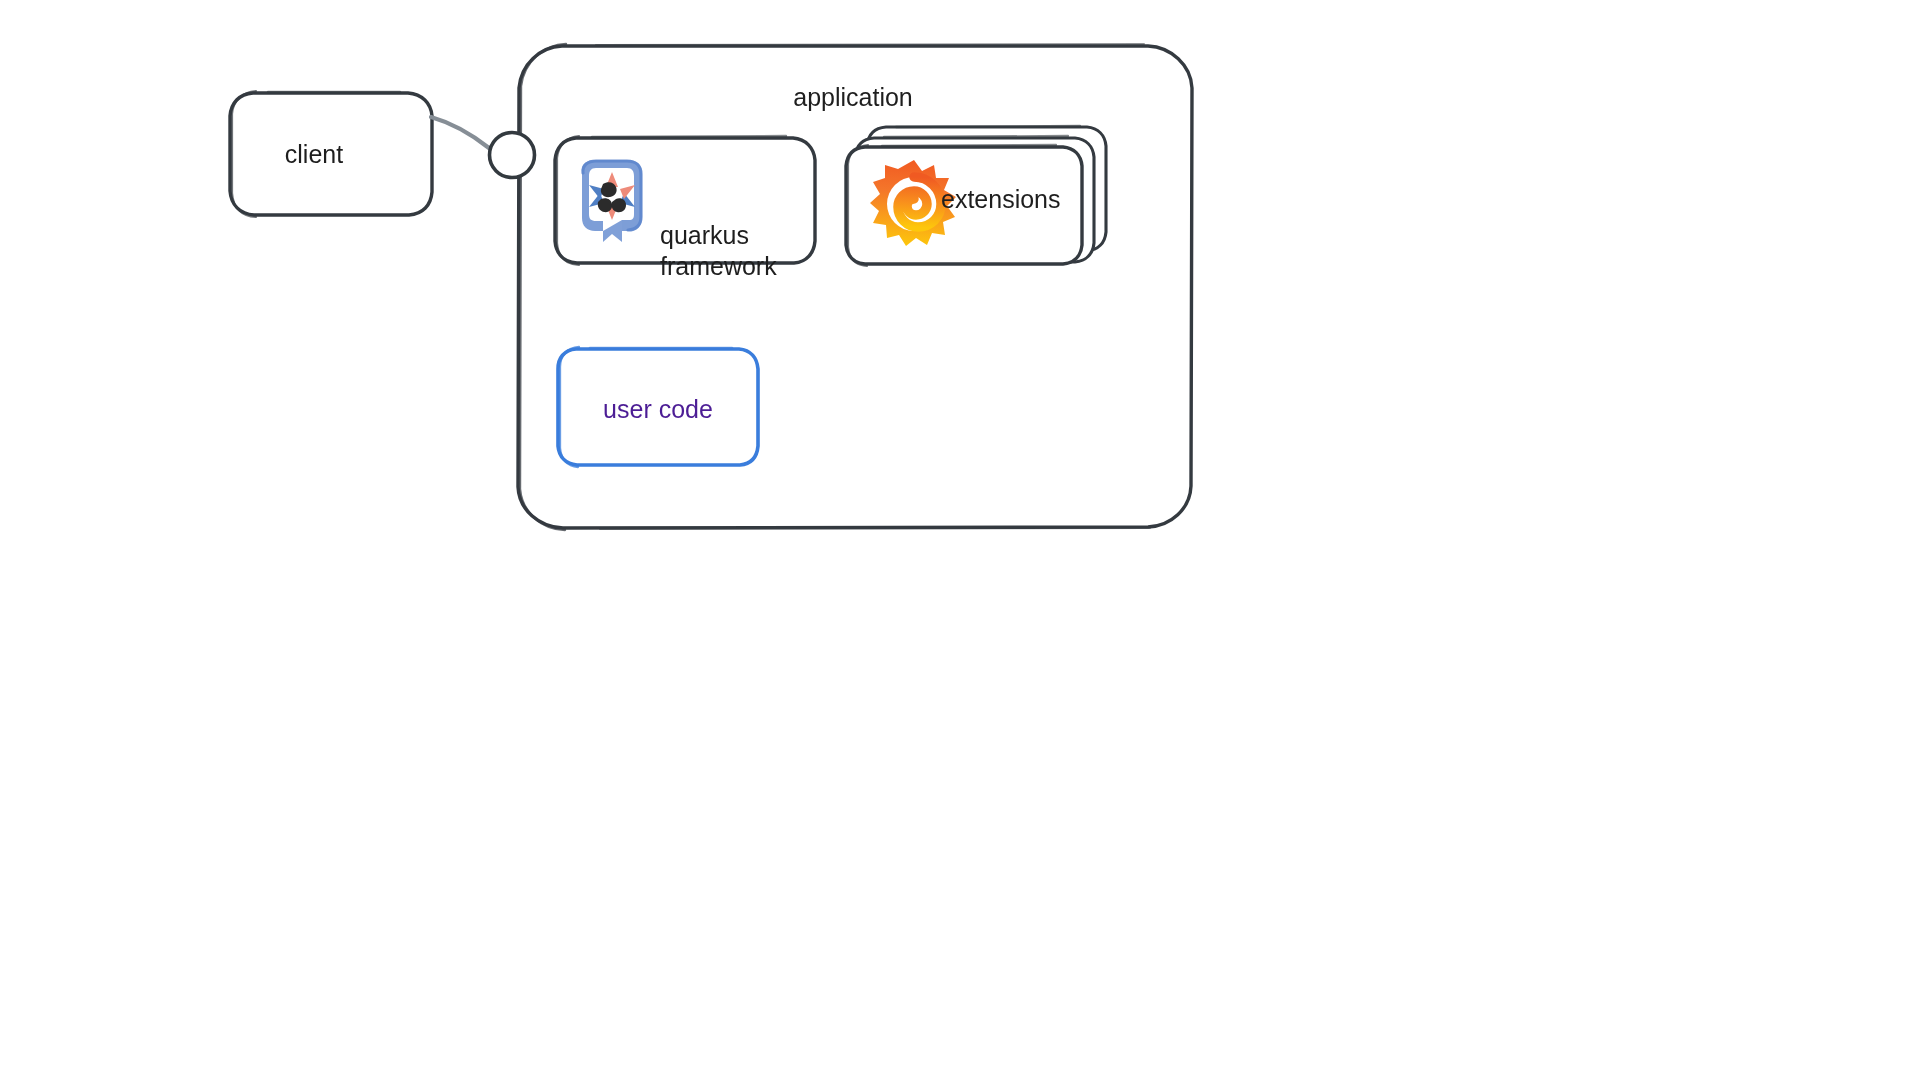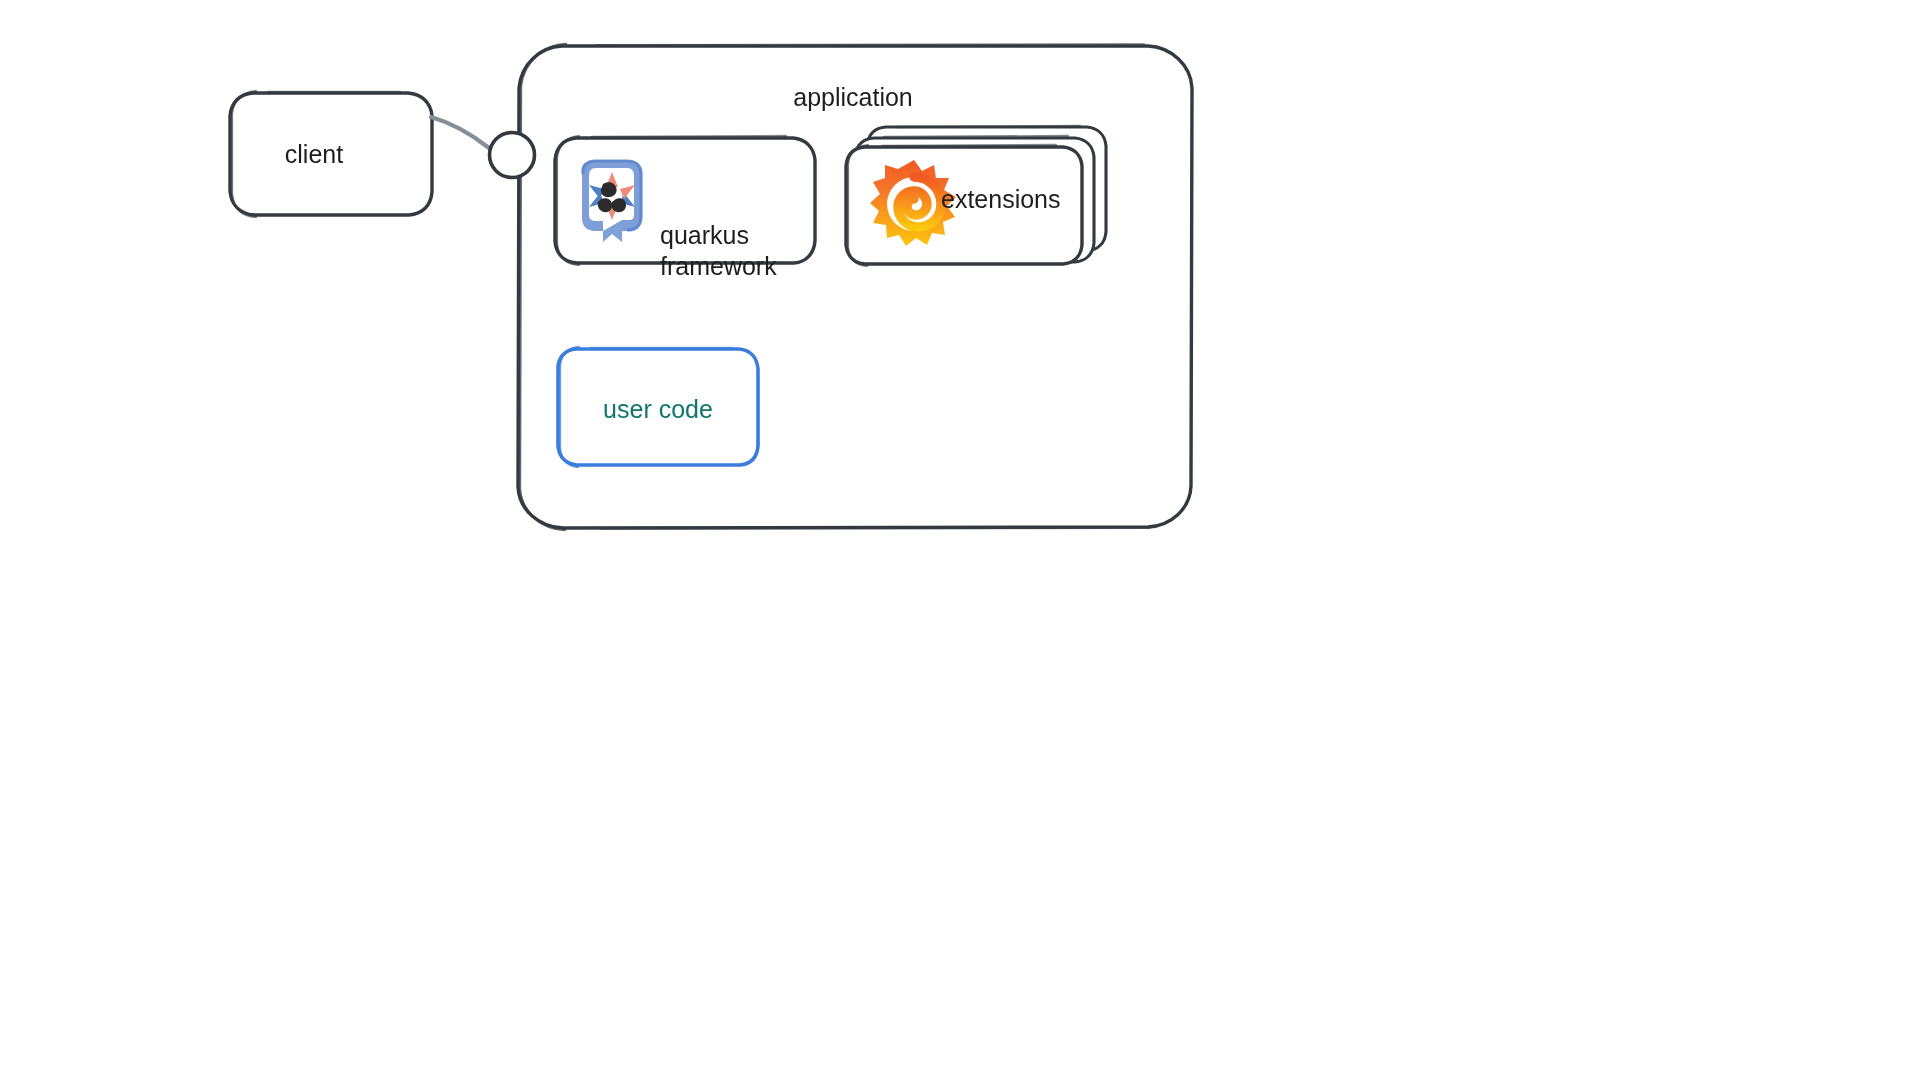--- a/index.html
+++ b/index.html
@@ -18,21 +18,21 @@
     color:#1e1e1e;
     white-space:pre;
     line-height:1.22;
     pointer-events:none;
     -webkit-font-smoothing:antialiased;
   }
   #client-label{left:230px;top:139px;width:168px;text-align:center;font-size:25px;}
   #application-label{left:706px;top:82px;width:294px;text-align:center;font-size:25px;}
   #quarkus-label{left:660px;top:172px;width:160px;text-align:left;font-size:25px;margin-top:48px;}
   #extensions-label{left:941px;top:184px;width:200px;text-align:left;font-size:25px;}
-  #usercode-label{left:558px;top:394px;width:200px;text-align:center;font-size:25px;color:#0f766e;}
+  #usercode-label{left:558px;top:394px;width:200px;text-align:center;font-size:25px;color:#4c1d95;}
 </style>
 </head>
 <body>
 
 <svg id="canvas" viewBox="0 0 1920 1080" xmlns="http://www.w3.org/2000/svg">
 
   <defs>
     <linearGradient id="sunGrad" x1="0.45" y1="0" x2="0.4" y2="1">
       <stop offset="0%" stop-color="#f15a22"></stop>
       <stop offset="35%" stop-color="#f4752a"></stop>

